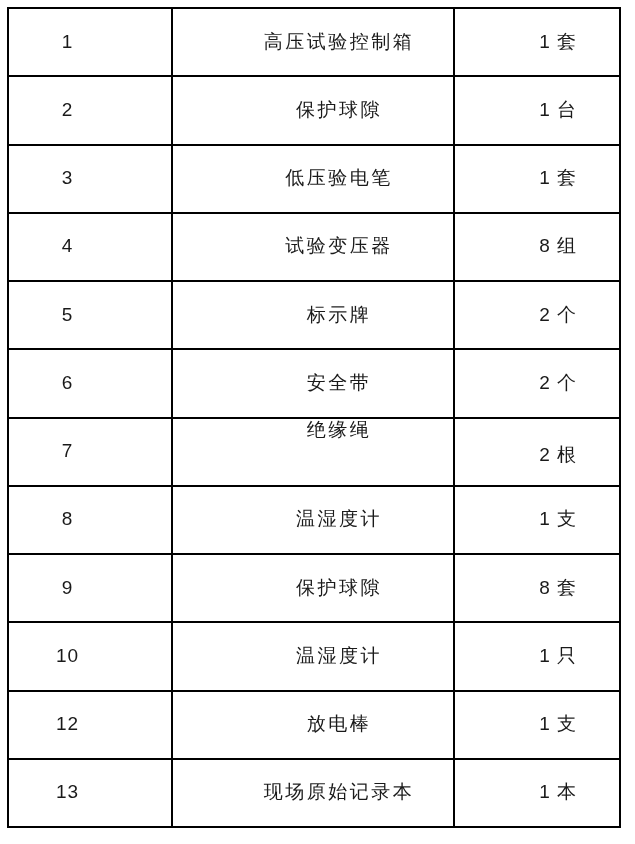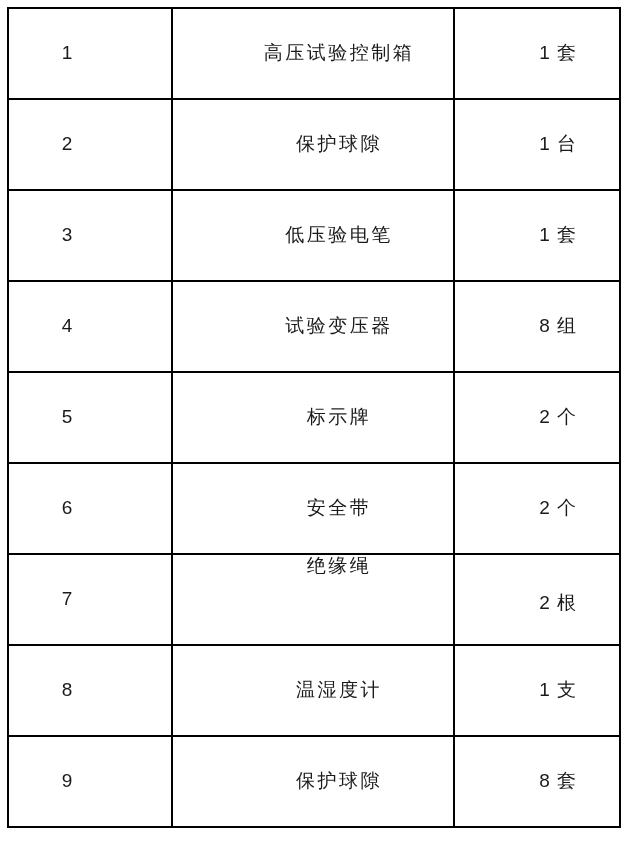--- a/index.html
+++ b/index.html
@@ -110,15 +110,30 @@
       <tr>
         <td class="c-num">8</td>
         <td class="c-item">温湿度计</td>
         <td class="c-qty">1 支</td>
       </tr>
       <tr>
         <td class="c-num">9</td>
         <td class="c-item">保护球隙</td>
         <td class="c-qty">8 套</td>
       </tr>
+      <tr>
+        <td class="c-num">10</td>
+        <td class="c-item">温湿度计</td>
+        <td class="c-qty">1 只</td>
+      </tr>
+      <tr>
+        <td class="c-num">12</td>
+        <td class="c-item">放电棒</td>
+        <td class="c-qty">1 支</td>
+      </tr>
+      <tr>
+        <td class="c-num">13</td>
+        <td class="c-item">现场原始记录本</td>
+        <td class="c-qty">1 本</td>
+      </tr>
     </tbody>
   </table>
 </div>
 
 </body></html>

